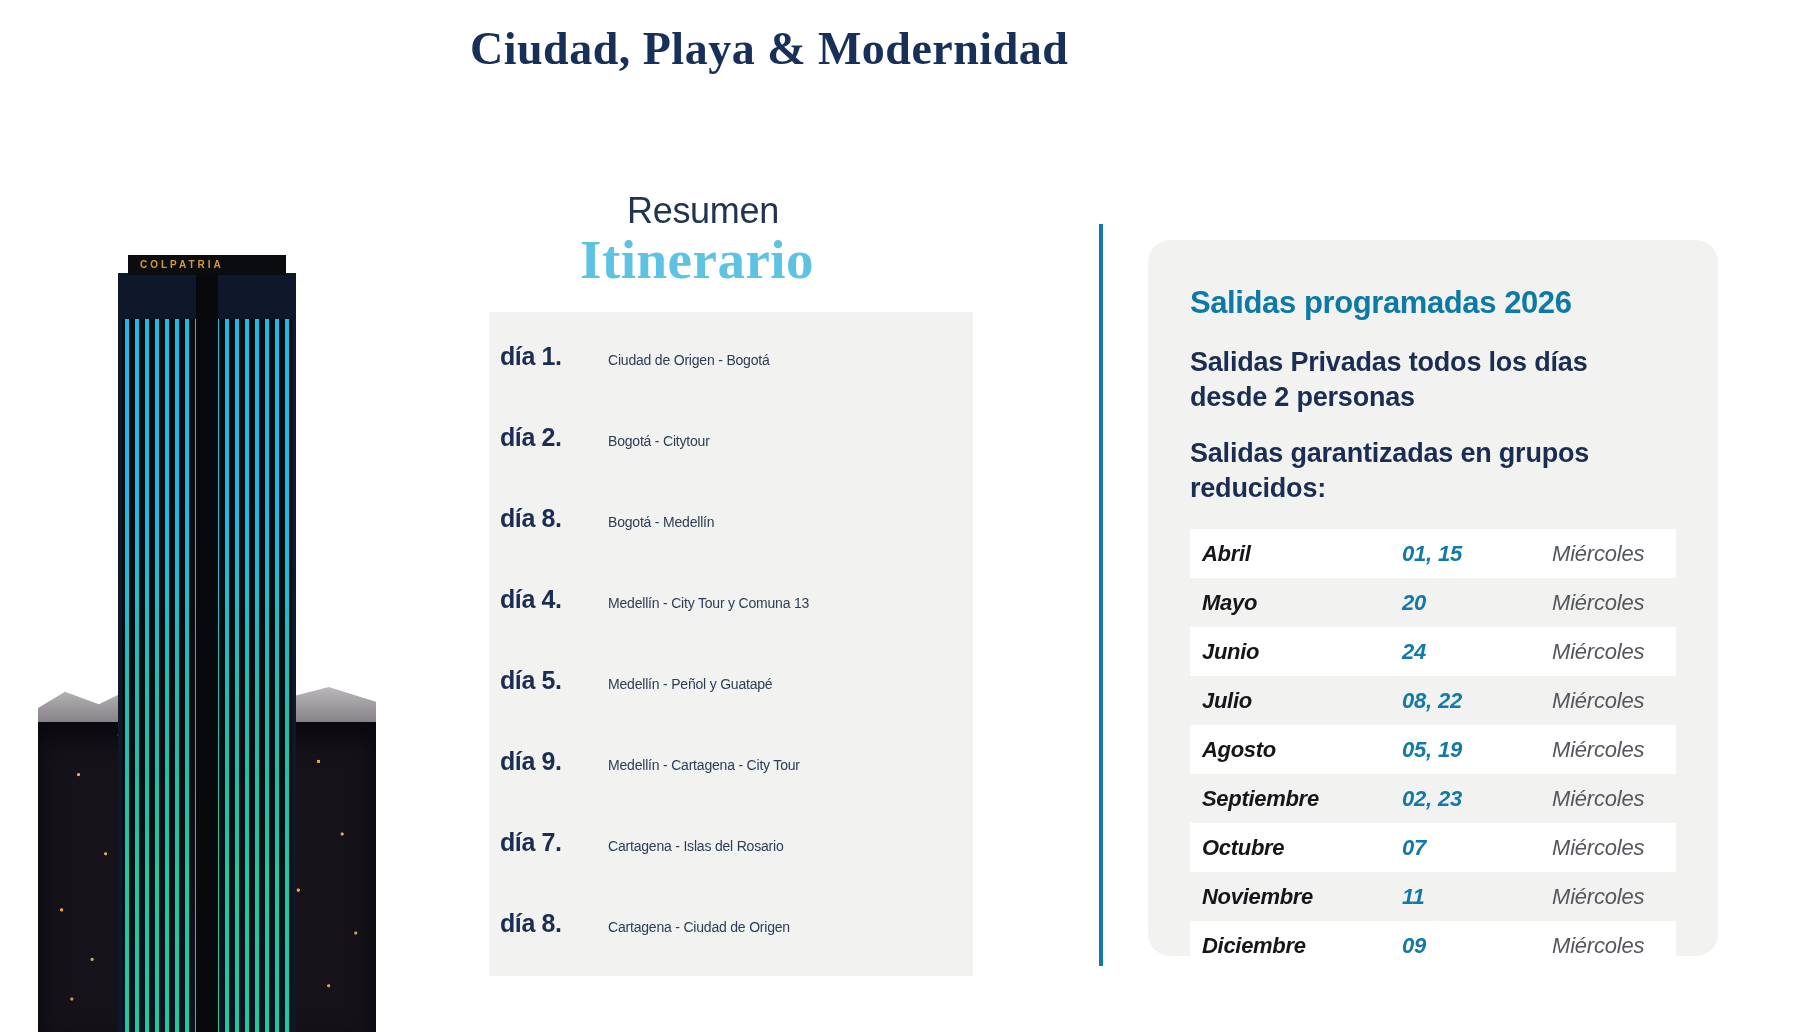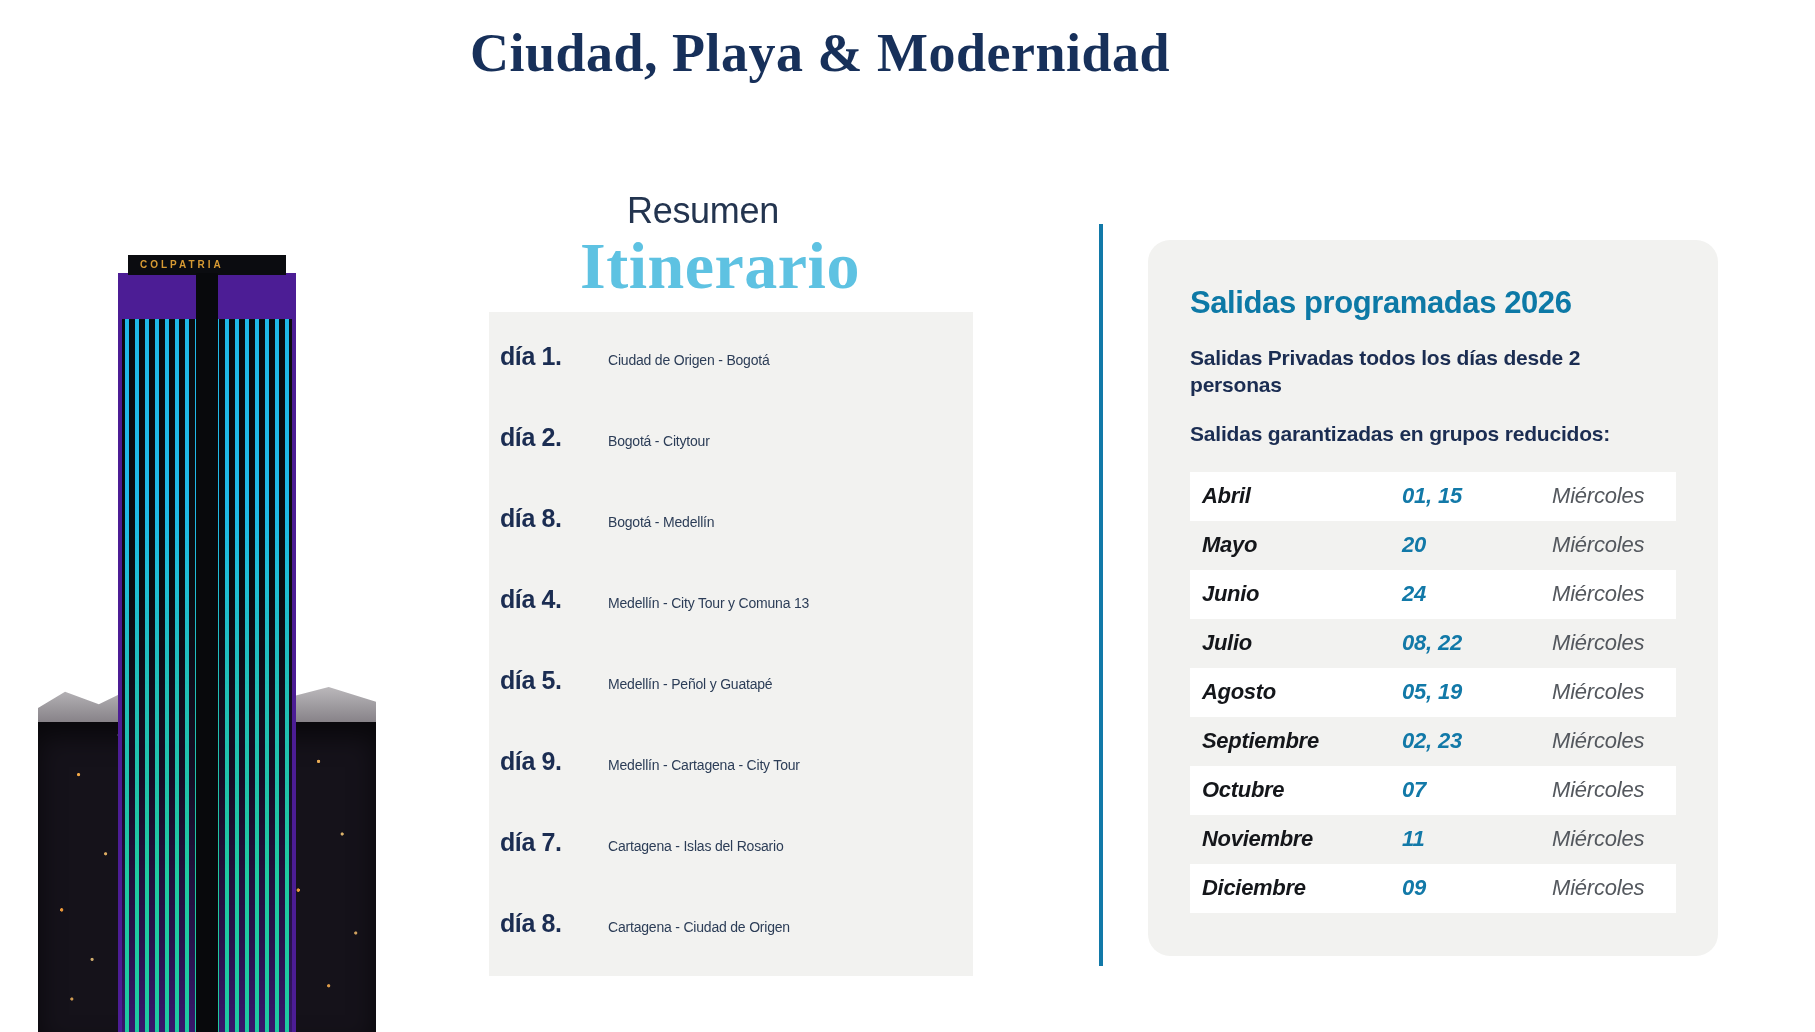--- a/index.html
+++ b/index.html
@@ -83,21 +83,21 @@
       radial-gradient(circle at 24% 10%, rgba(220,230,255,.55) 0 1px, transparent 2px);
   }
   
   .tower {
     position: absolute;
     left: 50%;
     transform: translateX(-50%);
     top: 26.5%;
     width: 178px;
     height: 73.5%;
-    background: #4c1d95;
+    background: #0f172a;
   }
   .tower .cap {
     position: absolute;
     left: 10px; right: 10px;
     top: -18px;
     height: 20px;
     background: #0b0c10;
   }
   .tower .sign {
     position: absolute;
@@ -137,21 +137,21 @@
     background: #08090c;
   }
 
   
   .title {
     position: absolute;
     left: 470px;
     top: 22px;
     font-family: "Liberation Serif", serif;
     font-weight: bold;
-    font-size: 54px;
+    font-size: 46px;
     letter-spacing: 0.5px;
     color: #17305a;
     white-space: nowrap;
   }
 
   
   .resumen {
     position: absolute;
     left: 627px;
     top: 190px;
@@ -159,21 +159,21 @@
     font-size: 36px;
     color: #23344f;
     letter-spacing: -0.3px;
   }
   .itinerario {
     position: absolute;
     left: 580px;
     top: 228px;
     font-family: "Liberation Serif", serif;
     font-weight: bold;
-    font-size: 66px;
+    font-size: 55px;
     color: #5ec2e2;
     letter-spacing: 0.5px;
   }
 
   
   .itin-box {
     position: absolute;
     left: 489px;
     top: 312px;
     width: 484px;
@@ -235,21 +235,21 @@
     font-family: "Liberation Sans", sans-serif;
     font-weight: bold;
     font-size: 31px;
     color: #0d79a6;
     letter-spacing: -0.4px;
     margin-bottom: 24px;
   }
   .dep-note {
     font-family: "Liberation Sans", sans-serif;
     font-weight: bold;
-    font-size: 21px;
+    font-size: 27px;
     line-height: 1.28;
     color: #1b2d52;
     letter-spacing: -0.2px;
     margin-bottom: 22px;
     max-width: 480px;
   }
   .dep-note.second { margin-bottom: 24px; }
 
   .dep-table {
     width: 100%;

